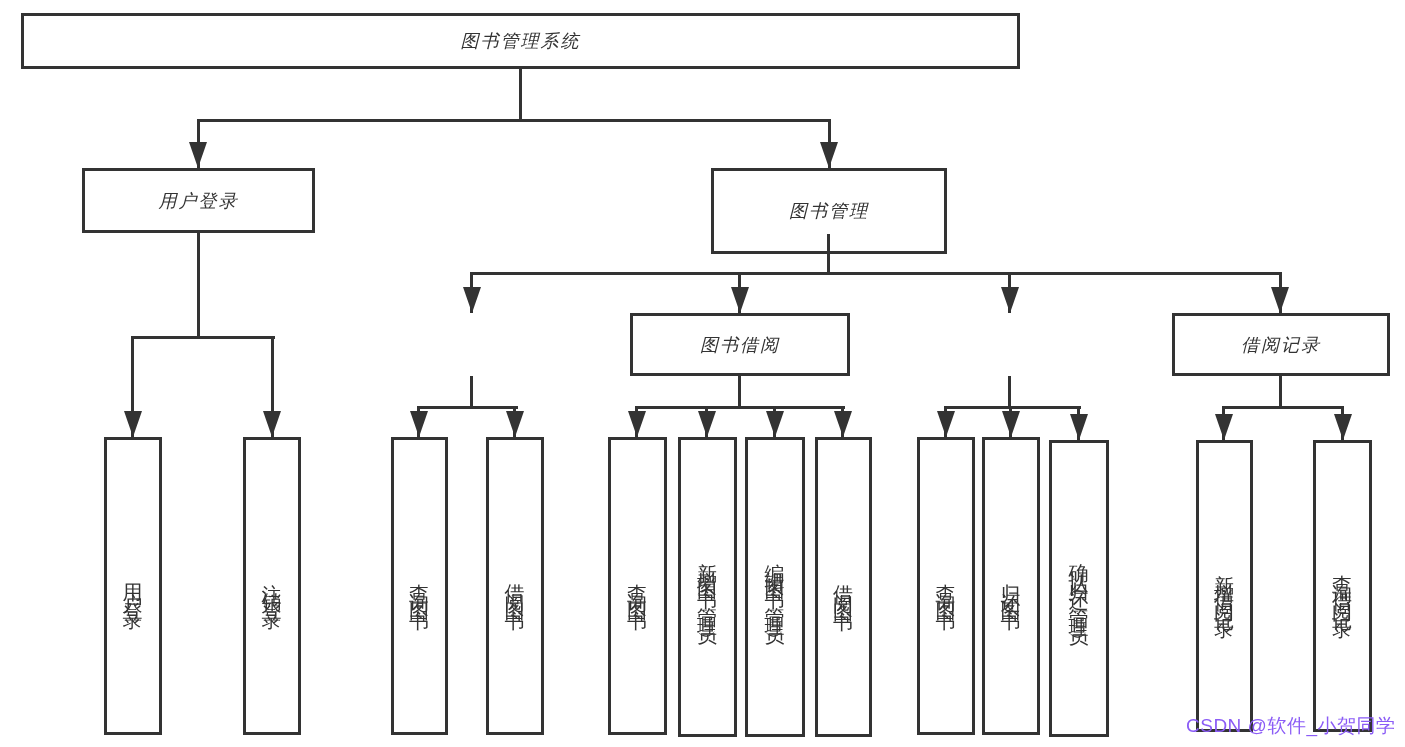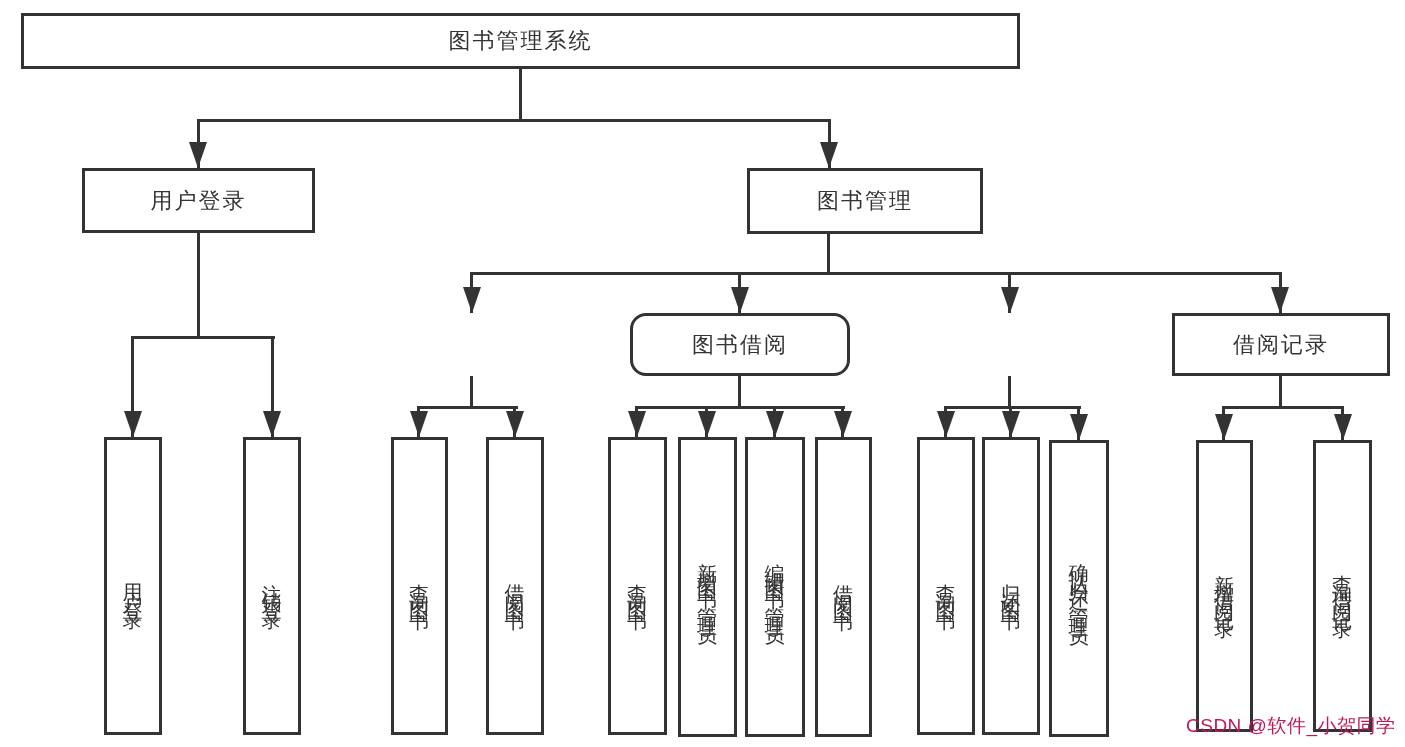--- a/index.html
+++ b/index.html
@@ -15,23 +15,24 @@
   .node {
     position: absolute;
     box-sizing: border-box;
     border: 3px solid #333333;
     background: #ffffff;
     display: flex;
     align-items: center;
     justify-content: center;
   }
   .h-label {
-    font-size: 22px;
+    font-size: 18px;
     letter-spacing: 2px;
     white-space: nowrap;
+    font-style: italic;
   }
   .v-node { display: flex; }
   .v-label {
     margin: auto;
     writing-mode: vertical-rl;
     text-orientation: mixed;
     font-size: 20px;
     line-height: 1;
     letter-spacing: 9px;
     white-space: nowrap;
@@ -47,21 +48,21 @@
     border-left: 9px solid transparent;
     border-right: 9px solid transparent;
     border-top: 26px solid #333333;
   }
   .watermark {
     position: absolute;
     left: 1186px;
     top: 713px;
     font-size: 19px;
     letter-spacing: 0.5px;
-    color: #be185d;
+    color: #8b5cf6;
     white-space: nowrap;
     z-index: 10;
   }
 </style>
 </head>
 <body>
 
 <div class="canvas">
 
   <div class="node" style="left:21px; top:13px; width:999px; height:56px;">
@@ -71,21 +72,21 @@
   <div class="line" style="left:519px; top:69px; width:3px; height:53px;"></div>
   <div class="line" style="left:197px; top:119px; width:634px; height:3px;"></div>
   <div class="line" style="left:197px; top:119px; width:3px; height:49px;"></div>
   <div class="line" style="left:828px; top:119px; width:3px; height:49px;"></div>
   <div class="arrow" style="left:189px; top:142px;"></div>
   <div class="arrow" style="left:820px; top:142px;"></div>
 
   <div class="node" style="left:82px; top:168px; width:233px; height:65px;">
     <span class="h-label">用户登录</span>
   </div>
-  <div class="node" style="left:747px; top:168px; width:236px; height:66px;">
+  <div class="node" style="left:711px; top:168px; width:236px; height:86px;">
     <span class="h-label">图书管理</span>
   </div>
 
   <div class="line" style="left:197px; top:233px; width:3px; height:106px;"></div>
   <div class="line" style="left:131px; top:336px; width:144px; height:3px;"></div>
   <div class="line" style="left:131px; top:336px; width:3px; height:101px;"></div>
   <div class="line" style="left:271px; top:336px; width:3px; height:101px;"></div>
   <div class="arrow" style="left:124px; top:411px;"></div>
   <div class="arrow" style="left:263px; top:411px;"></div>
 
@@ -93,21 +94,21 @@
   <div class="line" style="left:470px; top:272px; width:812px; height:3px;"></div>
   <div class="line" style="left:470px; top:272px; width:3px; height:41px;"></div>
   <div class="line" style="left:738px; top:272px; width:3px; height:41px;"></div>
   <div class="line" style="left:1008px; top:272px; width:3px; height:41px;"></div>
   <div class="line" style="left:1279px; top:272px; width:3px; height:41px;"></div>
   <div class="arrow" style="left:463px; top:287px;"></div>
   <div class="arrow" style="left:731px; top:287px;"></div>
   <div class="arrow" style="left:1001px; top:287px;"></div>
   <div class="arrow" style="left:1271px; top:287px;"></div>
 
-  <div class="node" style="left:630px; top:313px; width:220px; height:63px;border-radius:16px;">
+  <div class="node" style="left:630px; top:313px; width:220px; height:63px;">
     <span class="h-label">图书借阅</span>
   </div>
   <div class="node" style="left:1172px; top:313px; width:218px; height:63px;">
     <span class="h-label">借阅记录</span>
   </div>
 
   <div class="line" style="left:470px; top:376px; width:3px; height:33px;"></div>
   <div class="line" style="left:417px; top:406px; width:101px; height:3px;"></div>
   <div class="line" style="left:417px; top:406px; width:3px; height:31px;"></div>
   <div class="line" style="left:513px; top:406px; width:3px; height:31px;"></div>

